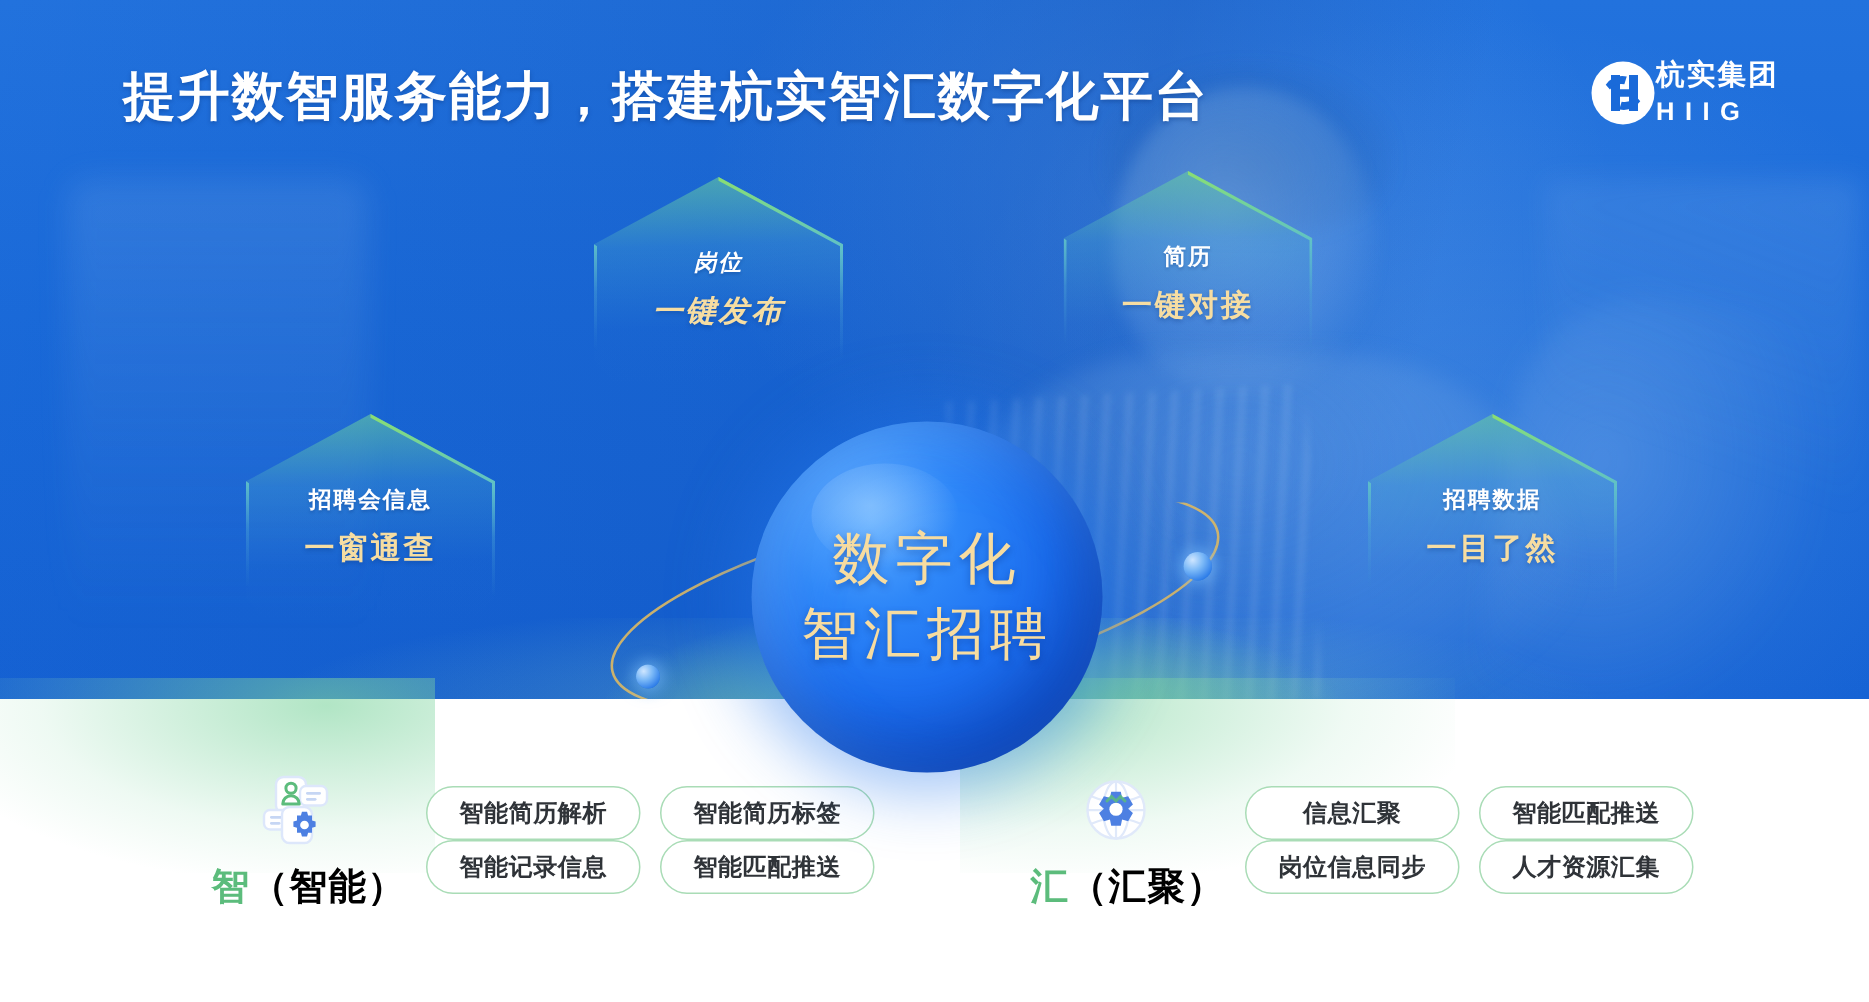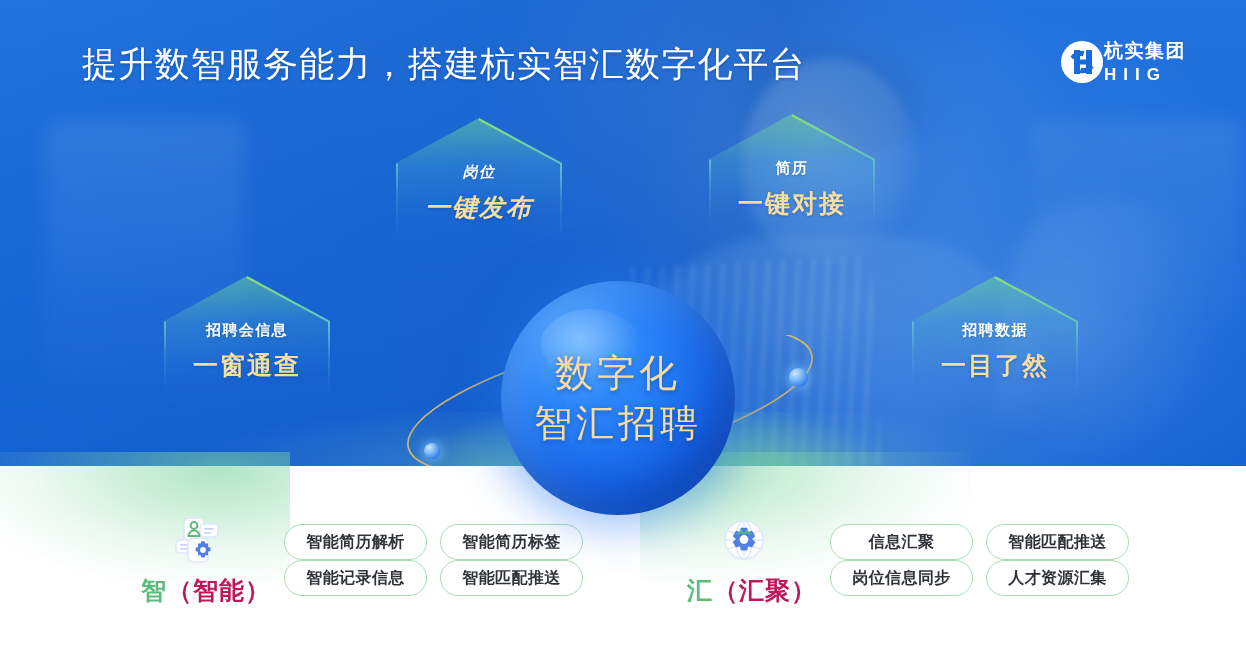--- a/index.html
+++ b/index.html
@@ -76,21 +76,21 @@
   .photo-screen {
     position: absolute; left: 1030px; top: 120px;
     width: 210px; height: 250px;
     background: linear-gradient(200deg, rgba(200,225,250,0.12), rgba(200,225,250,0.00) 70%);
     filter: blur(9px);
   }
 
   
   .hero-title {
     position: absolute; left: 82px; top: 41px;
-    font-size: 35px; font-weight: 400; color: #ffffff;
+    font-size: 35px; font-weight: 700; color: #ffffff;
     letter-spacing: 1.2px; white-space: nowrap;
     text-shadow: 0 1px 3px rgba(6,44,110,0.35);
   }
   .brand {
     position: absolute; right: 60px; top: 40px;
     display: flex; align-items: center; 
   }
   .brand-mark { width: 44px; height: 44px; display: block; }
   .brand-text { display: flex; flex-direction: column; line-height: 1; }
   .brand-cn {
@@ -125,21 +125,21 @@
     filter: blur(0.4px);
   }
   .badge-sub {
     position: relative; z-index: 2;
     font-size: 15px; font-weight: 700; color: #ffffff;
     letter-spacing: 1.4px; margin-bottom: 9px;
     text-shadow: 0 1px 2px rgba(6,44,110,0.28);
   }
   .badge-main {
     position: relative; z-index: 2;
-    font-size: 25px; font-weight: 700; color: #f6dda2;
+    font-size: 20px; font-weight: 700; color: #f6dda2;
     letter-spacing: 2px; white-space: nowrap;
     text-shadow: 0 1px 3px rgba(6,44,110,0.30);
   }
   #badge-job      { left: 396px; top: 118px; font-style: italic; }
   #badge-resume   { left: 709px; top: 114px; }
   #badge-fair     { left: 164px; top: 276px; }
   #badge-data     { left: 912px; top: 276px; align-items: center; }
 
   
   .green-glow {
@@ -222,21 +222,21 @@
     position: absolute; left: 38px; top: 0;
     width: 56px; height: 56px;
   }
   .cluster-label {
     position: absolute; left: 0; top: 62px;
     width: 148px; text-align: center;
     font-size: 25px; font-weight: 700;
     letter-spacing: 1px; white-space: nowrap;
   }
   .key-cn { color: #5cbc7c; }
-  .key-paren { color: #be185d; }
+  .key-paren { color: #000000; }
 
   .pill-grid {
     position: absolute; left: 152px; top: 12px;
     display: grid;
     grid-template-columns: 143px 143px;
     grid-auto-rows: 36px;
     gap: 0 13px;
   }
   .pill {
     border: 1.4px solid #a9dcb6;

